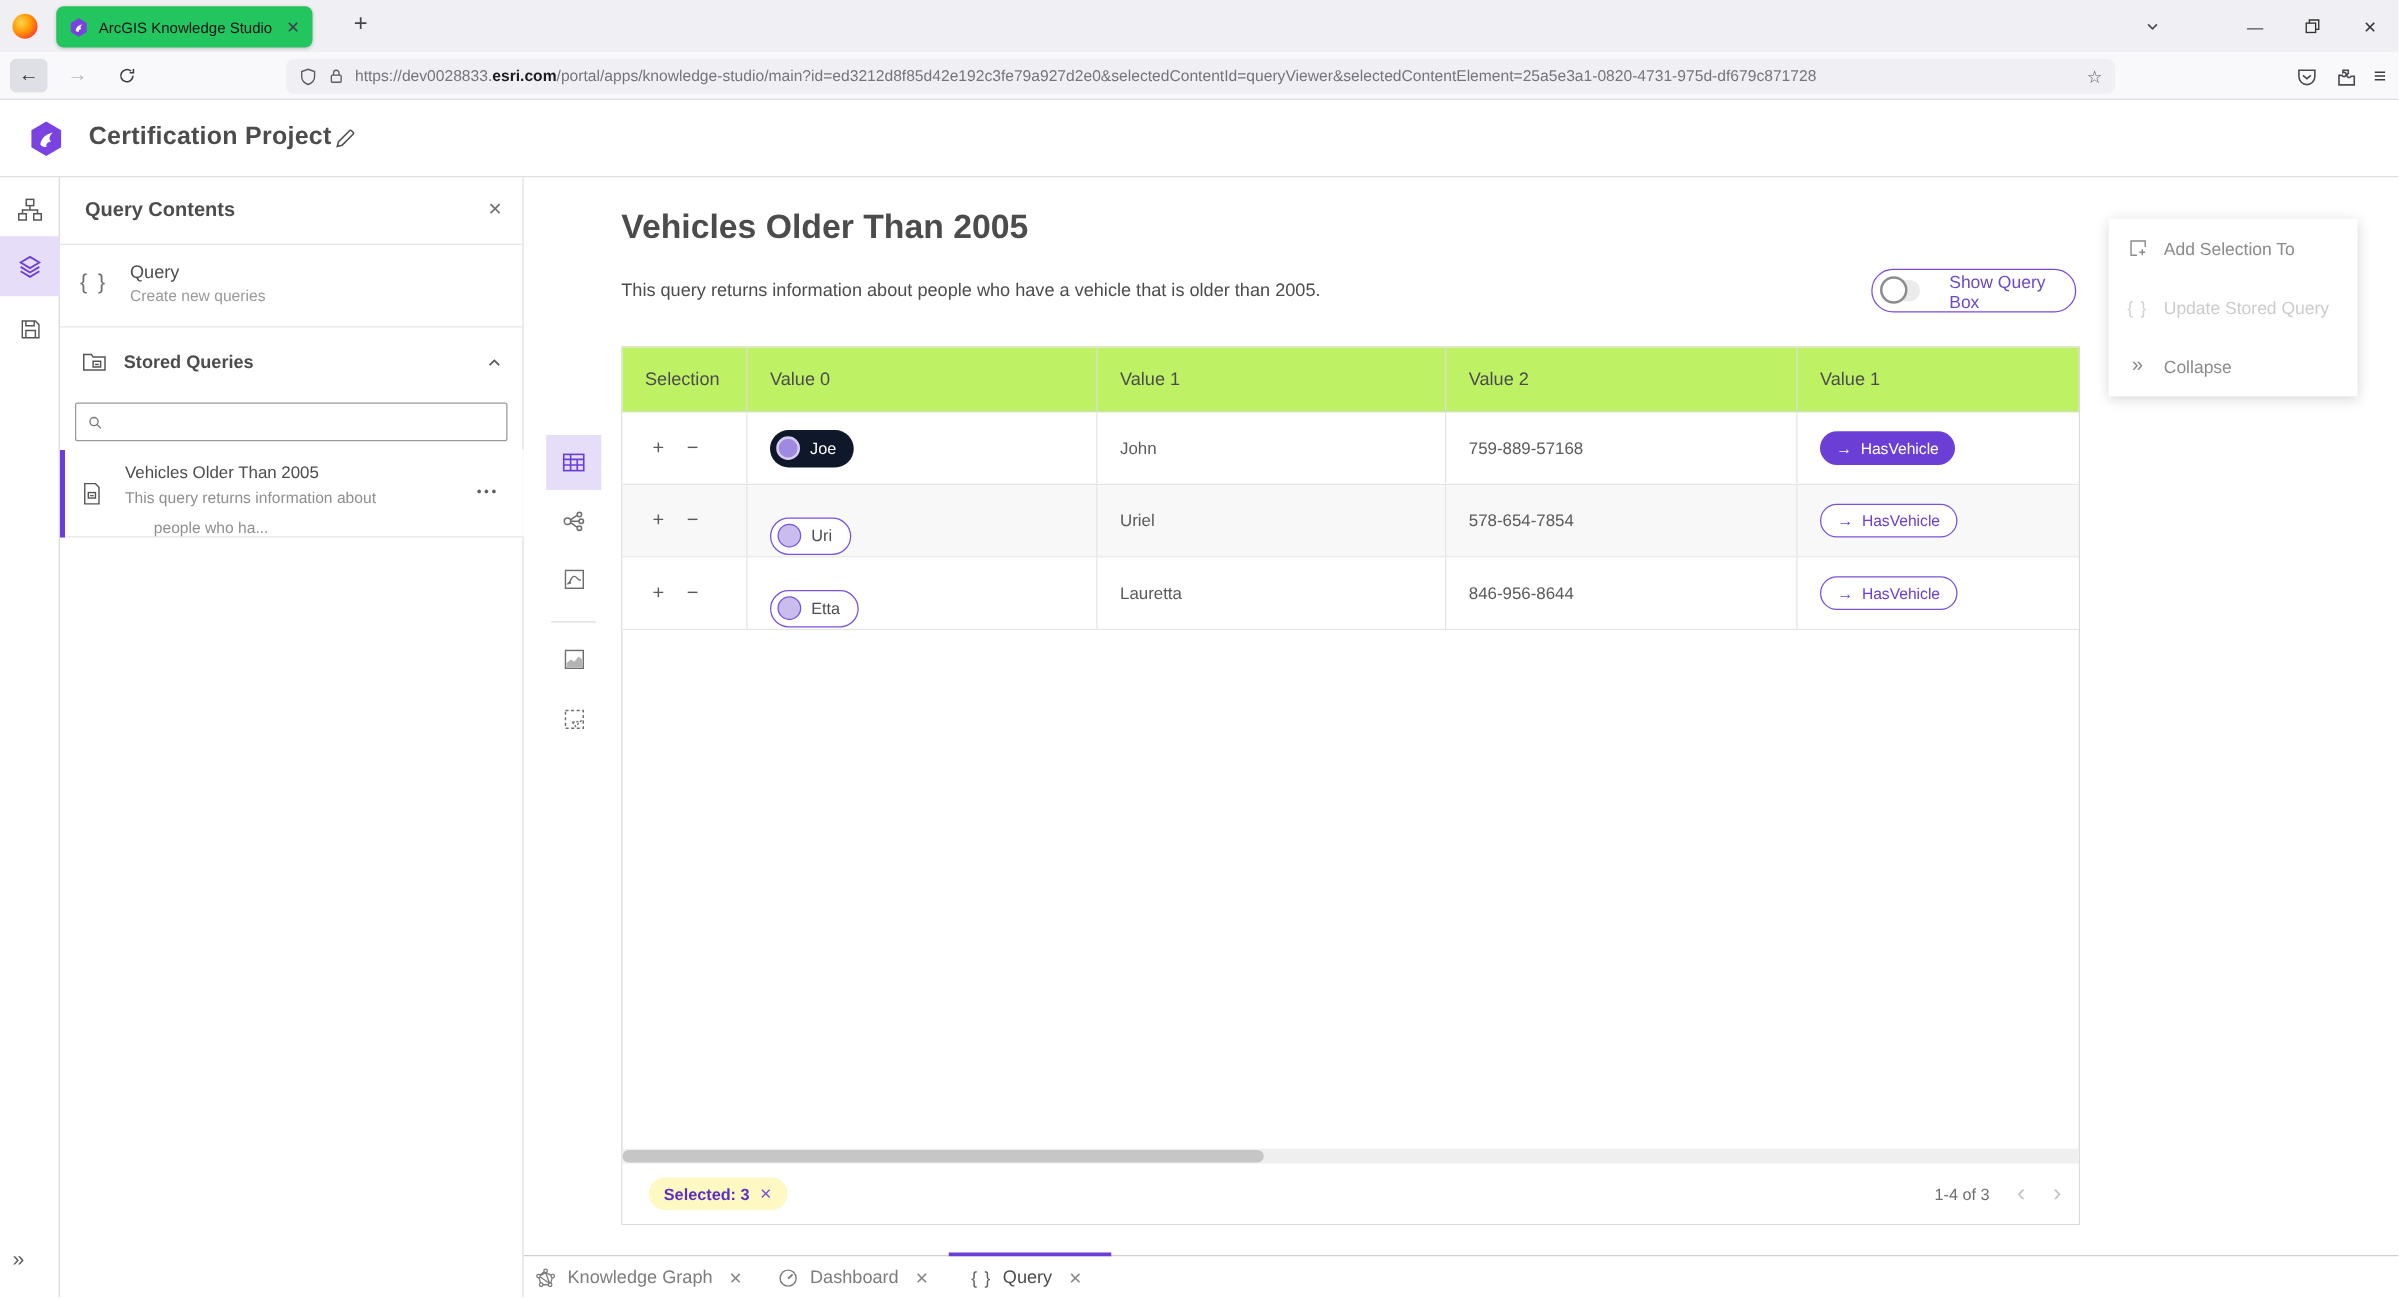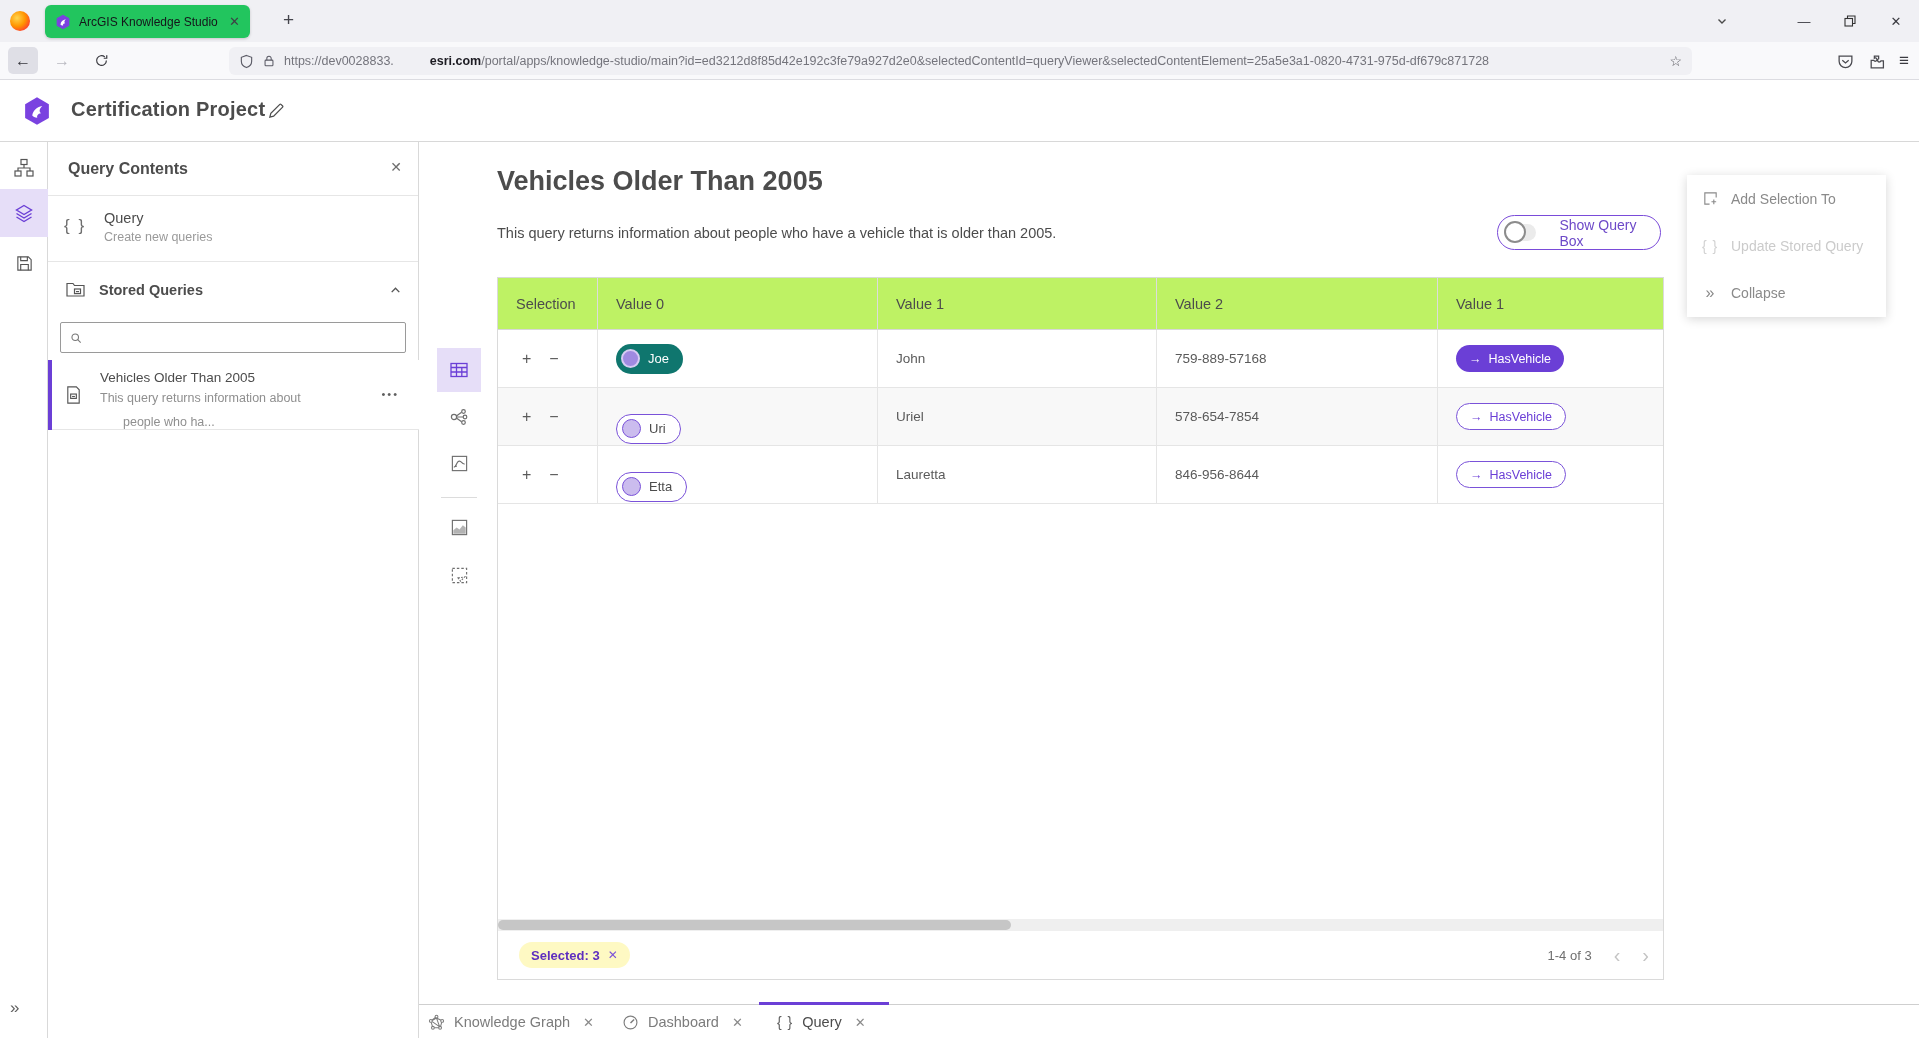--- a/index.html
+++ b/index.html
@@ -21,21 +21,21 @@
   .tablist-btn { position:absolute; left:1710px; top:11px; width:24px; height:20px; display:flex; align-items:center; justify-content:center; }
 
   .navbar { position:absolute; left:0; top:42px; width:1919px; height:38px; background:#f9f9fb; border-bottom:1px solid #dcdce1; display:flex; align-items:center; }
   .nav-btn { width:30px; height:27px; display:flex; align-items:center; justify-content:center; border-radius:5px; font-size:16px; color:#35353b; }
   .nav-back { margin-left:8px; background:#dfdfe6; }
   .nav-fwd { color:#b9b9c0; margin-left:9px; }
   .nav-reload { margin-left:9px; }
   .urlbar { position:absolute; left:229px; top:5px; width:1463px; height:28px; background:#f0f0f4; border-radius:6px;
             display:flex; align-items:center; padding:0 10px; gap:8px; }
   .url-text { font-size:12.5px; color:#74747c; white-space:nowrap; overflow:hidden; flex:1; }
-  .url-text b { color:#1c1b22; font-weight:700;margin-left:36px; }
+  .url-text b { color:#1c1b22; font-weight:700; }
   .url-star { font-size:14px; color:#55555c; }
   .nav-right { position:absolute; right:10px; top:5px; display:flex; align-items:center; gap:14px; height:28px; }
   .hamburger { font-size:17px; color:#3a3a40; }
 
   
   .appheader { position:absolute; left:0; top:80px; width:1919px; height:62px; background:#fff; border-bottom:1px solid #d8d8d8; }
   .app-logo { position:absolute; left:22px; top:16px; width:30px; height:30px; }
   .app-title { position:absolute; left:71px; top:18px; font-size:20px; font-weight:700; color:#4c4c4c; letter-spacing:.2px; }
   .pencil { position:absolute; left:267px; top:22px; width:18px; height:18px; }
   .hdr-circle { position:absolute; top:95px; width:32px; height:32px; border-radius:50%; border:1px solid #6e6e6e; display:flex; align-items:center; justify-content:center; color:#555; font-size:15px; }
@@ -94,21 +94,21 @@
   .thead { height:52px; background:#bef264; border-bottom:1px solid #d7d7d7; }
   .thead .cell { display:flex; align-items:center; padding-left:18px; font-size:14.5px; color:#4c4c4c; border-right:1px solid #dcdcdc; }
   .thead .cell:last-child { border-right:none; }
   .tr { height:58px; border-bottom:1px solid #e5e5e5; background:#fff; }
   .tr.alt { background:#f8f8f8; }
   .tr .cell { display:flex; align-items:center; padding-left:18px; border-right:1px solid #e5e5e5; font-size:13.5px; color:#5a5a5a; }
   .tr .cell:last-child { border-right:none; }
   .pm { display:flex; gap:18px; font-size:16px; color:#5a5a5a; padding-left:6px; }
   .epill { display:flex; align-items:center; gap:8px; height:30px; border-radius:15px; padding:0 14px 0 5px; }
   .epill .dot { width:19px; height:19px; border-radius:50%; }
-  .epill.filled { background:#0f766e; color:#fff; }
+  .epill.filled { background:#0f172a; color:#fff; }
   .epill.filled .dot { background:#9f8ae0; border:2px solid #d6cbf2; }
   .epill.line { border:1.6px solid #7a52d9; background:#fff; color:#4c4c4c;margin-top:24px; }
   .epill.line .dot { background:#cbbcee; border:1.6px solid #7a52d9; }
   .epill .nm { font-size:13px; }
   .rpill { display:flex; align-items:center; gap:7px; height:27px; border-radius:14px; padding:0 13px; font-size:12.5px; }
   .rpill.filled { background:#6b3fd6; color:#fff; }
   .rpill.line { border:1.6px solid #7a52d9; color:#6b3fd6; background:#fff; }
   .scrollbar { position:absolute; left:0; top:641px; width:1165px; height:12px; background:#efefef; }
   .scrollthumb { position:absolute; left:0; top:1px; width:513px; height:10px; border-radius:5px; background:#c6c6c6; }
   .tfoot { position:absolute; left:0; top:653px; width:1165px; height:48px; background:#fff; display:flex; align-items:center; }

